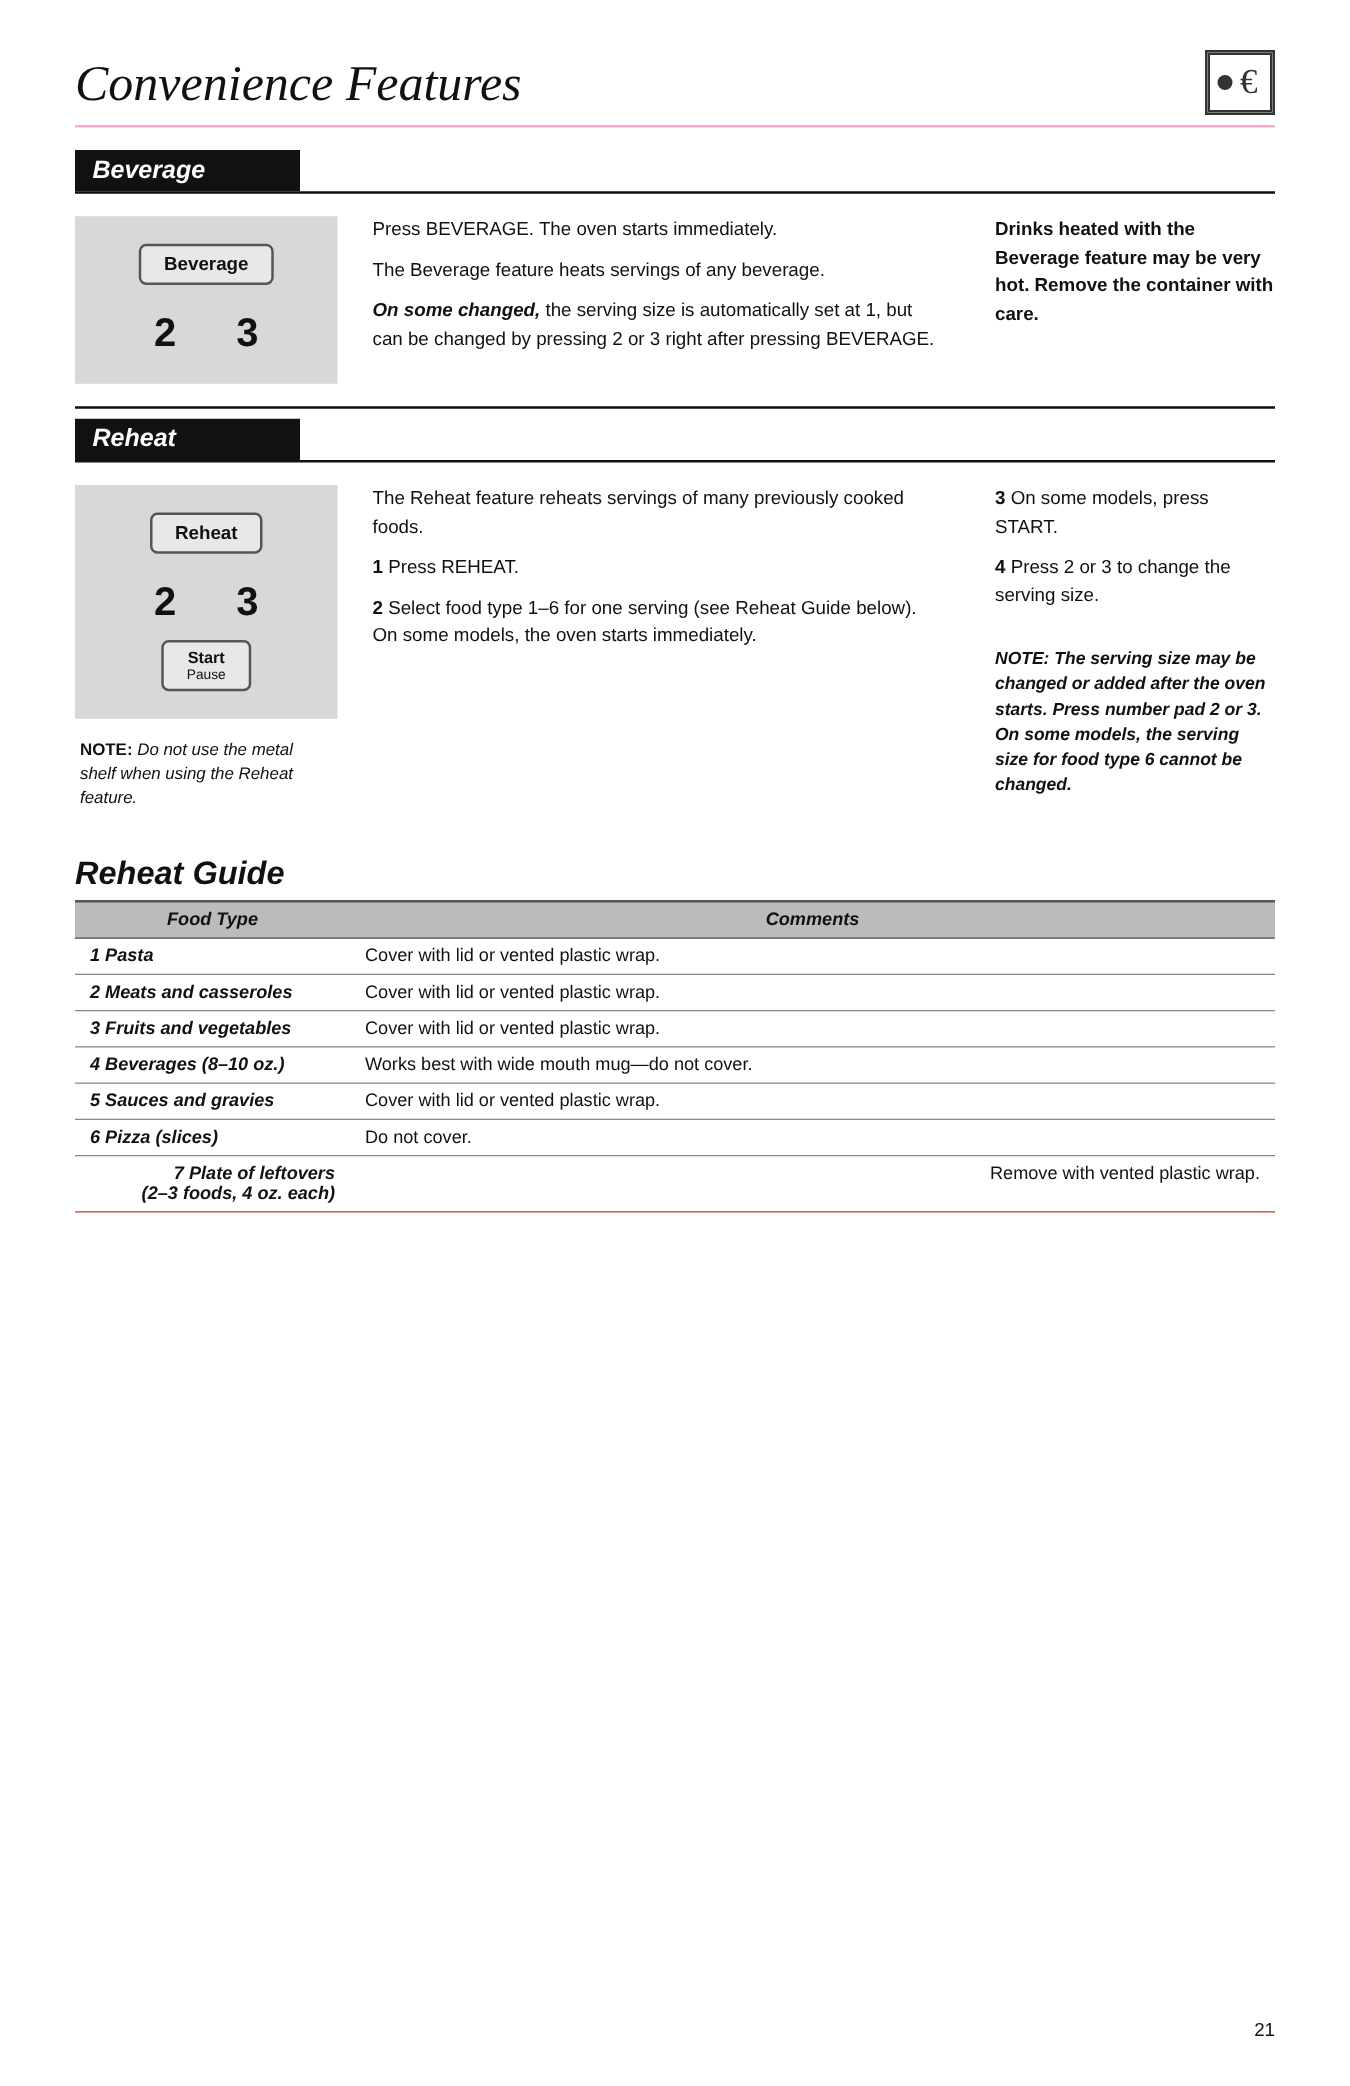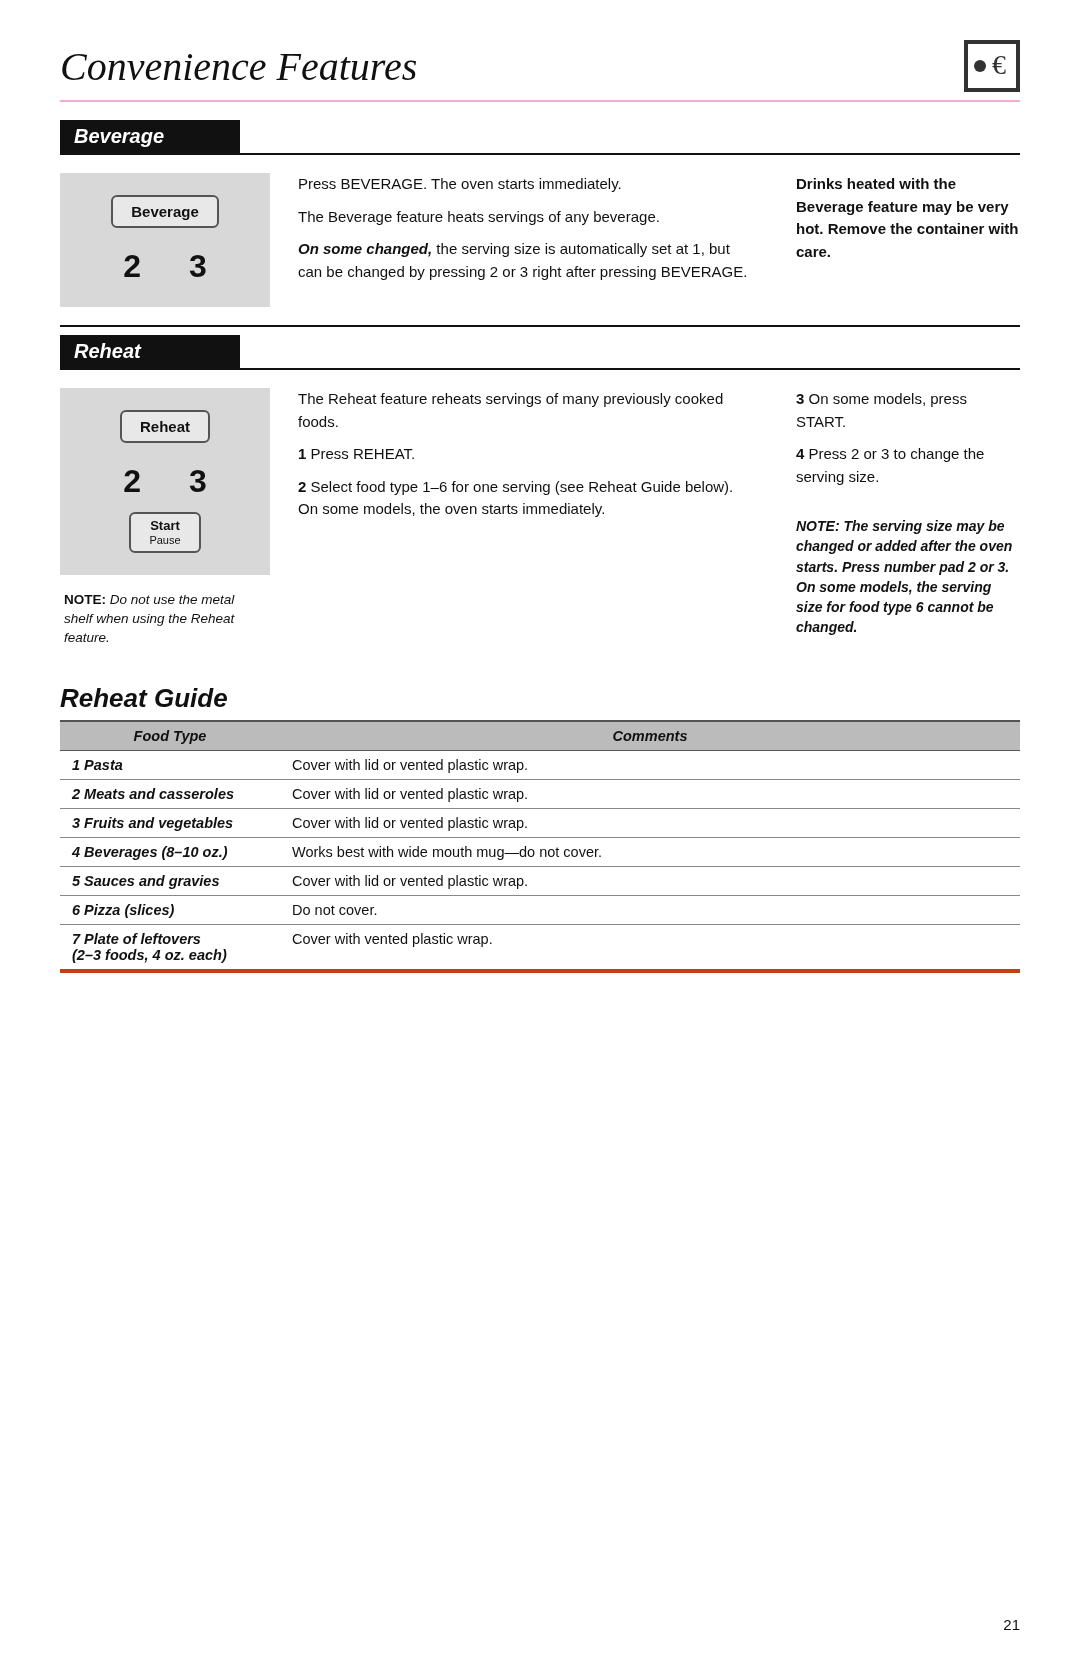--- a/index.html
+++ b/index.html
@@ -203,21 +203,22 @@
       vertical-align: top;
     }
 
     .guide-table td:first-child {
       font-style: italic;
       font-weight: bold;
       width: 220px;
     }
 
     .guide-table tr:last-child td {
-      border-bottom: 4px solid #c2410c;
+      border-bottom: 1px solid #c2410c;
+      text-align: right;
     }
 
     .guide-table tr:first-child th {
       border-top: 2px solid #555;
     }
 
     
     .page-number {
       position: absolute;
       bottom: 36px;
@@ -348,20 +349,20 @@
           <td style="white-space: pre-line;">5 Sauces and gravies</td>
           <td>Cover with lid or vented plastic wrap.</td>
         </tr>
         <tr>
           <td style="white-space: pre-line;">6 Pizza (slices)</td>
           <td>Do not cover.</td>
         </tr>
         <tr>
           <td style="white-space: pre-line;">7 Plate of leftovers
 (2–3 foods, 4 oz. each)</td>
-          <td>Cover with vented plastic wrap.</td>
+          <td>Remove with vented plastic wrap.</td>
         </tr>
       </tbody>
   </table>
 
 </div>
 
 <div class="page-number">21</div>
 
 </body></html>

